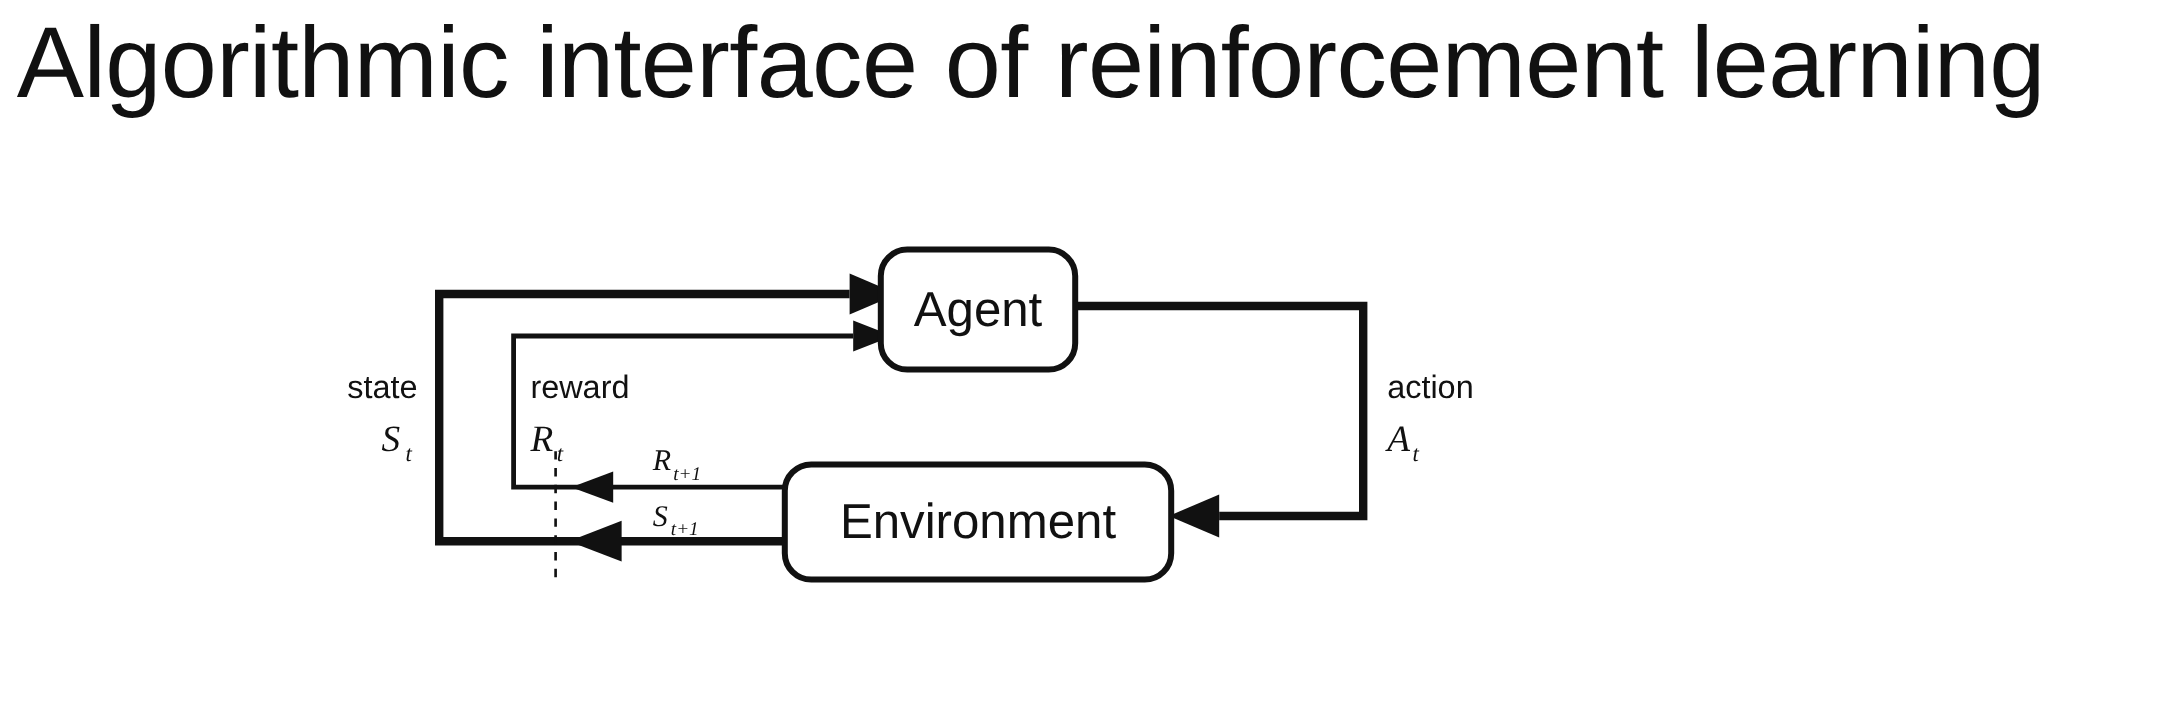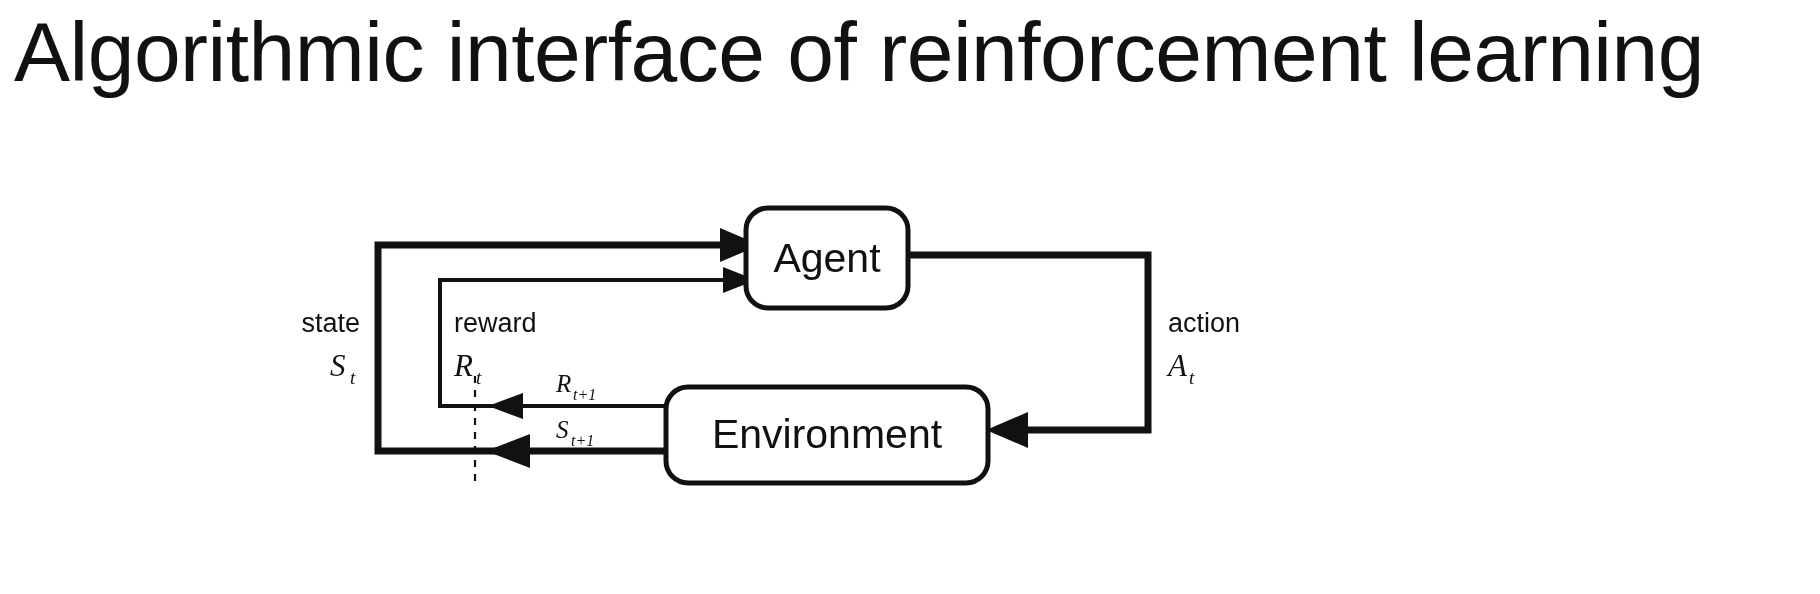--- a/index.html
+++ b/index.html
@@ -28,21 +28,21 @@
     font-family: "Liberation Sans", sans-serif;
     font-size: 84px;
     line-height: 1.06;
     font-weight: 400;
     letter-spacing: -0.5px;
     color: #111111;
     white-space: nowrap;
   }
   #diagram-wrap {
     position: absolute;
-    left: 268px;
+    left: 256px;
     top: 180px;
     width: 1020px;
     height: 330px;
     text-decoration: underline;
   }
   svg#rl-diagram {
     display: block;
     width: 1020px;
     height: 330px;
   }

